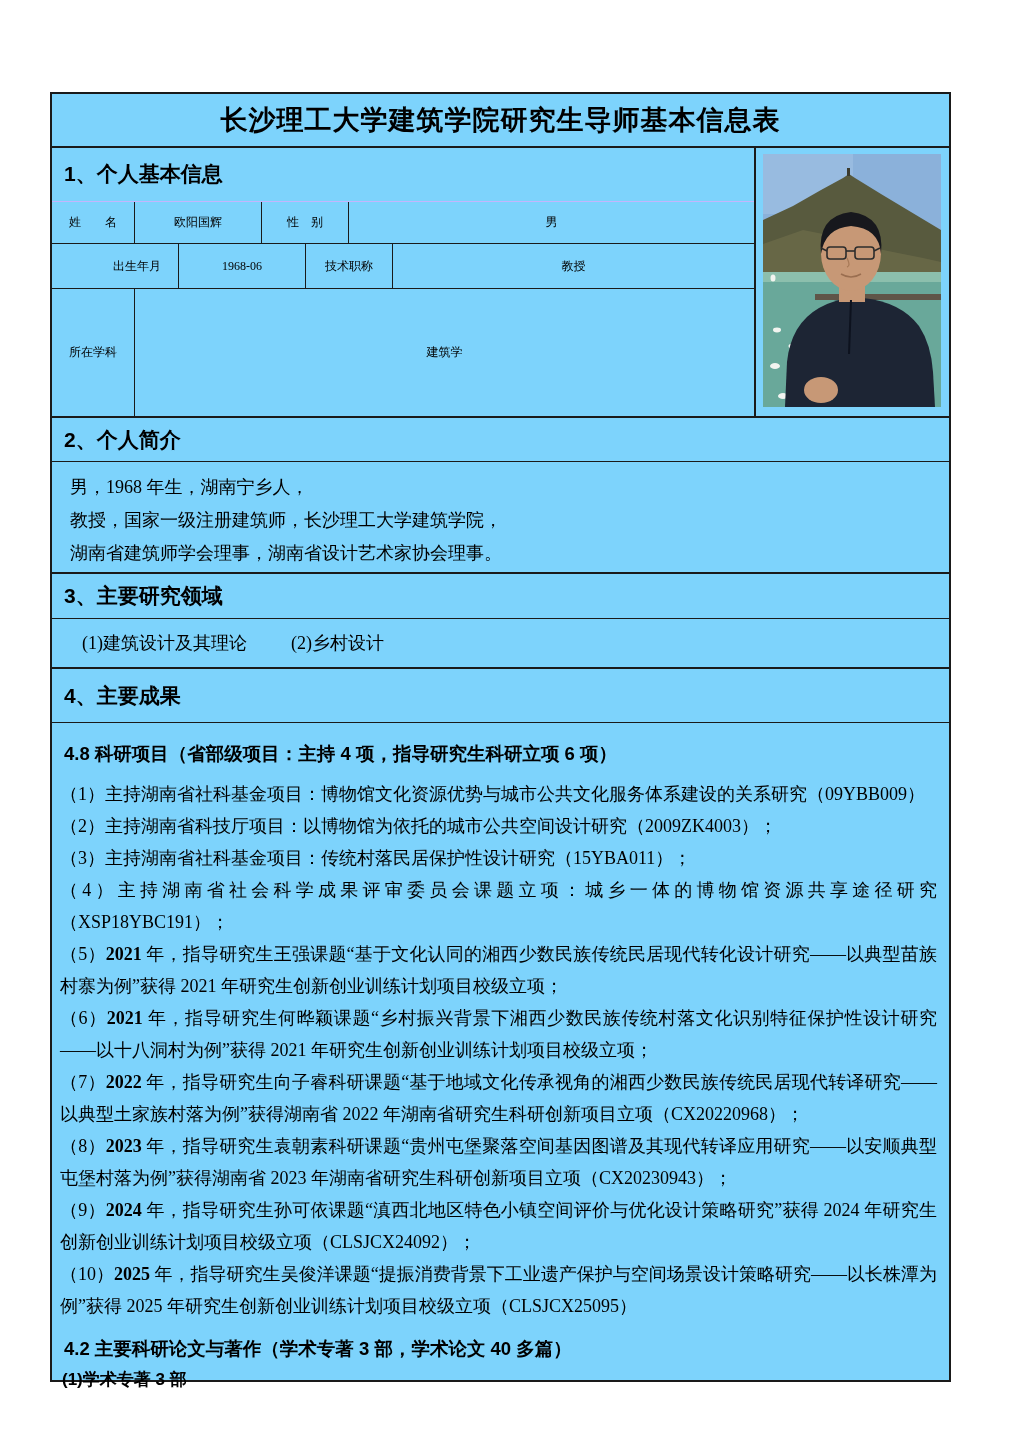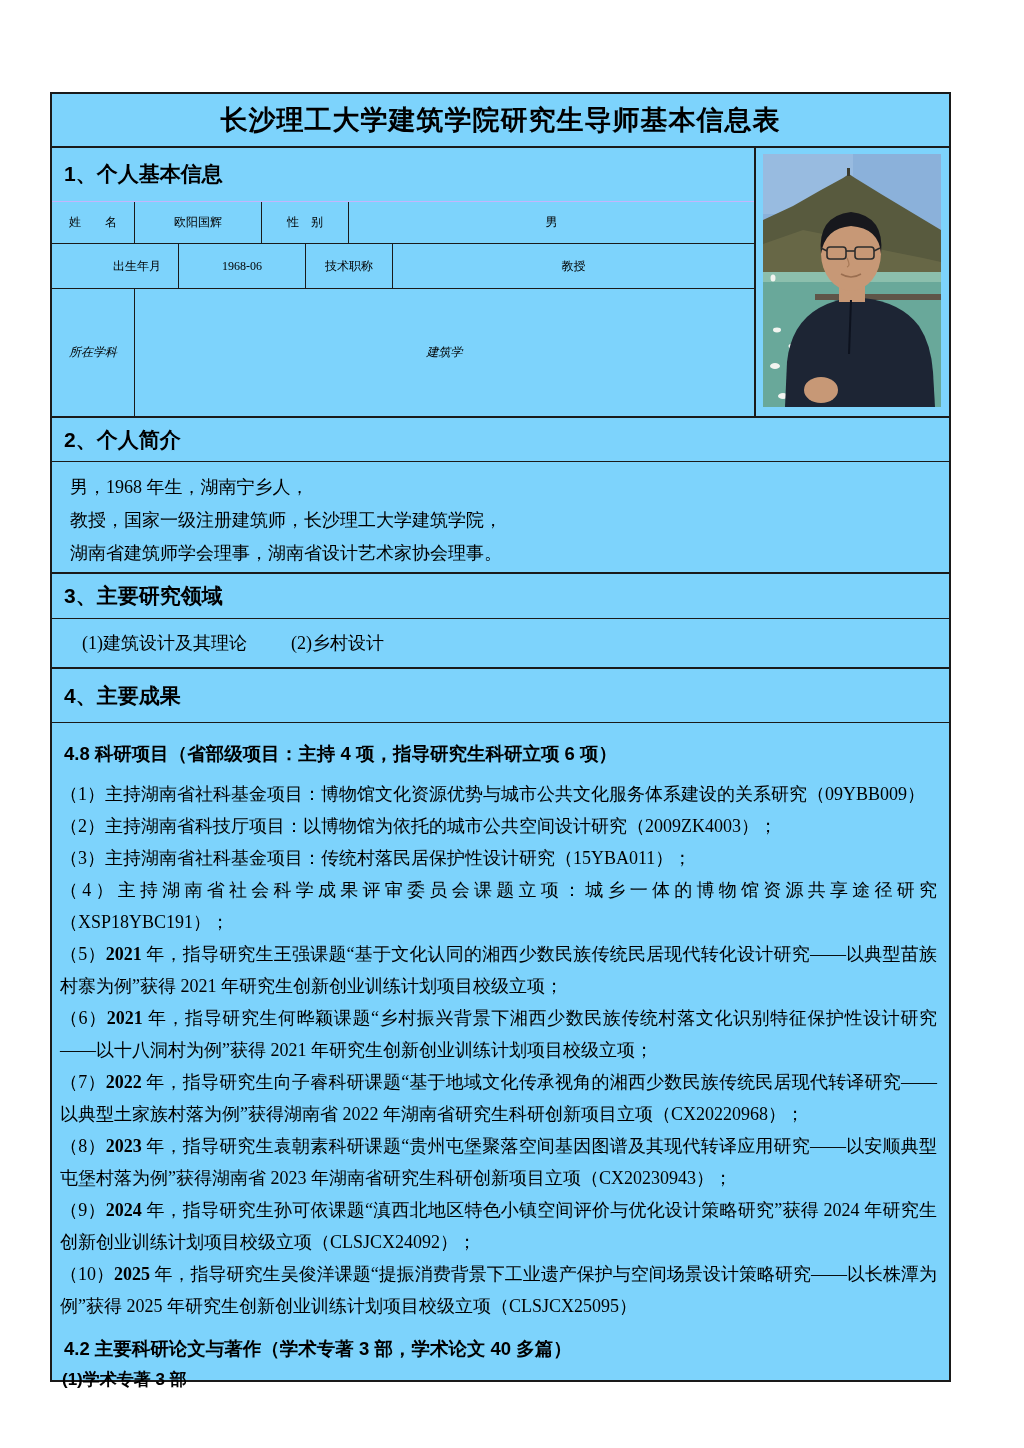--- a/index.html
+++ b/index.html
@@ -16,21 +16,21 @@
             display:flex;align-items:center;padding-left:12px;}
 
   
   .info-wrap{display:flex;border-bottom:2px solid #1a1a1a;height:270px;}
   .info-left{width:704px;box-sizing:border-box;border-right:2px solid #1a1a1a;display:flex;flex-direction:column;}
   .s1-head{height:54px;border-bottom:1px solid #c4b5fd;box-sizing:border-box;}
   .i-row{display:flex;box-sizing:border-box;}
   .i-row.bb{border-bottom:1px solid #1a1a1a;}
   .r-name{height:43px;}
   .r-birth{height:45px;padding-left:44px;}
-  .r-disc{height:128px;font-style:italic;}
+  .r-disc{height:128px;}
   .c{box-sizing:border-box;display:flex;align-items:center;justify-content:center;font-size:12px;}
   .c-br{border-right:1px solid #1a1a1a;}
   .c1{width:83px;}
   .c2{width:127px;}
   .c3{width:87px;}
   .c4{flex:1;}
   .photo-cell{flex:1;padding:6px 0 0 7px;box-sizing:border-box;}
 
   .s2-head{height:44px;border-bottom:1px solid #1a1a1a;}
   .s2-body{height:112px;border-bottom:2px solid #1a1a1a;padding:9px 20px 0 18px;font-size:18px;line-height:33px;}

